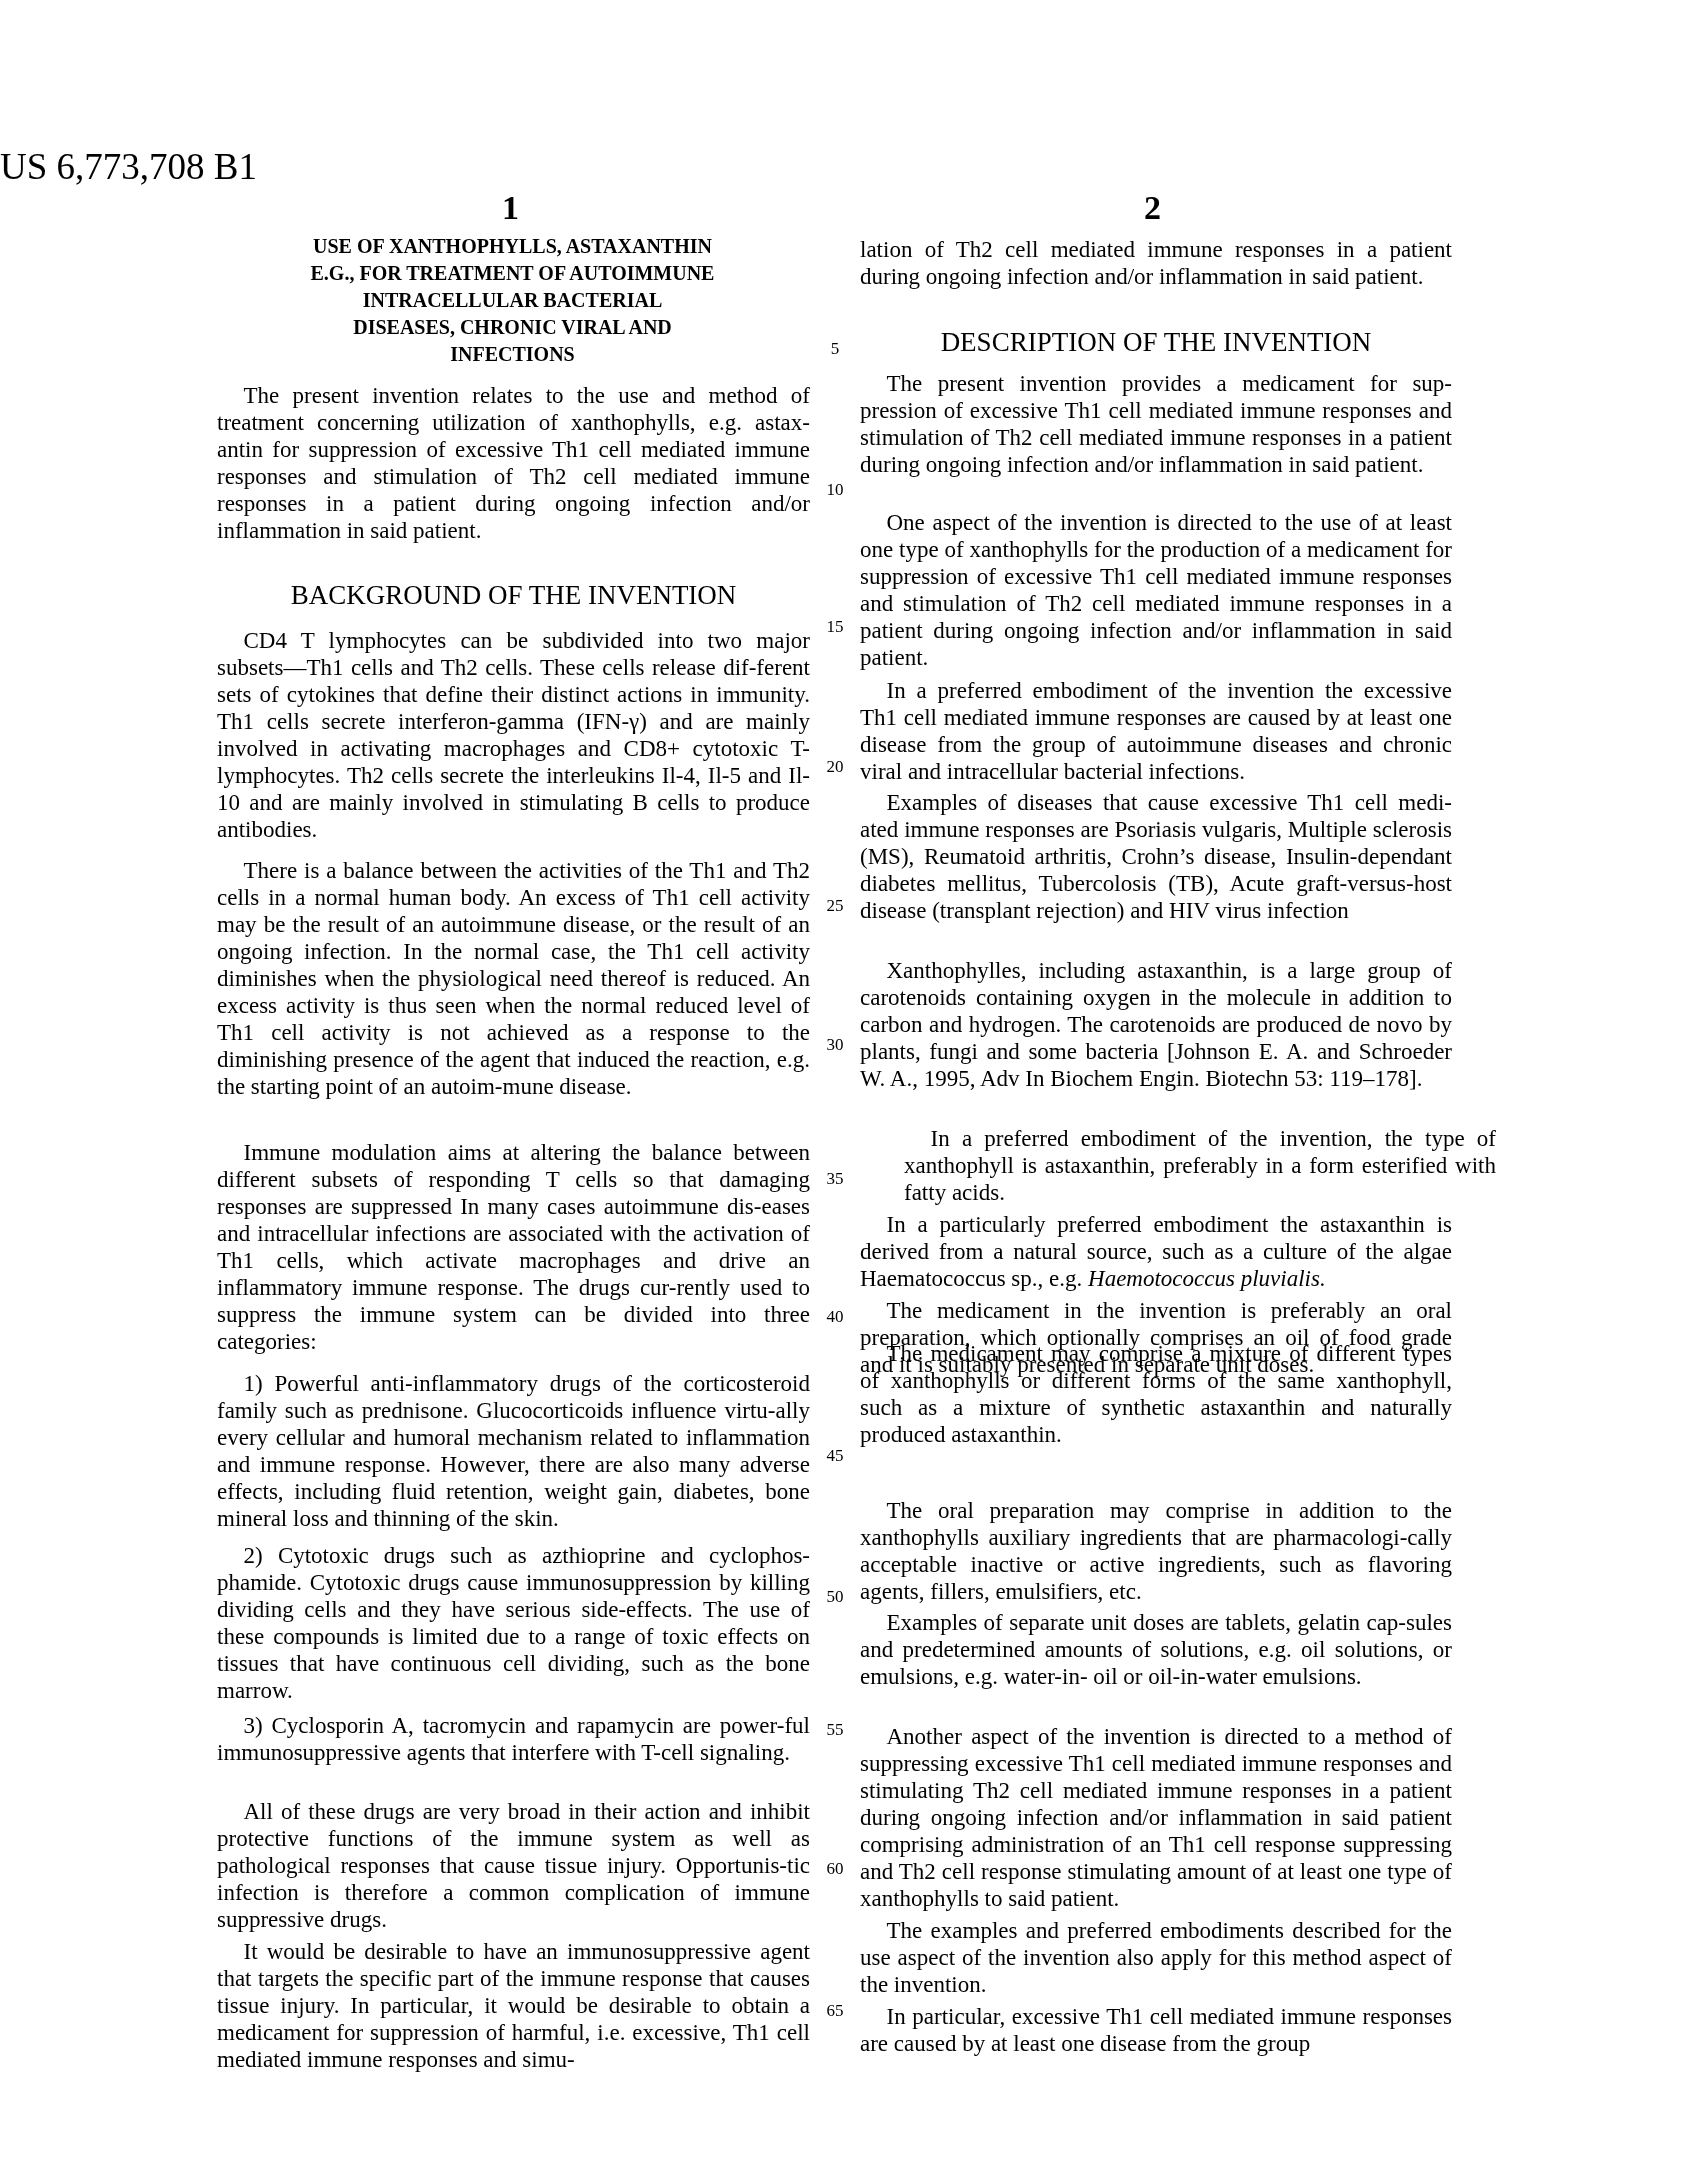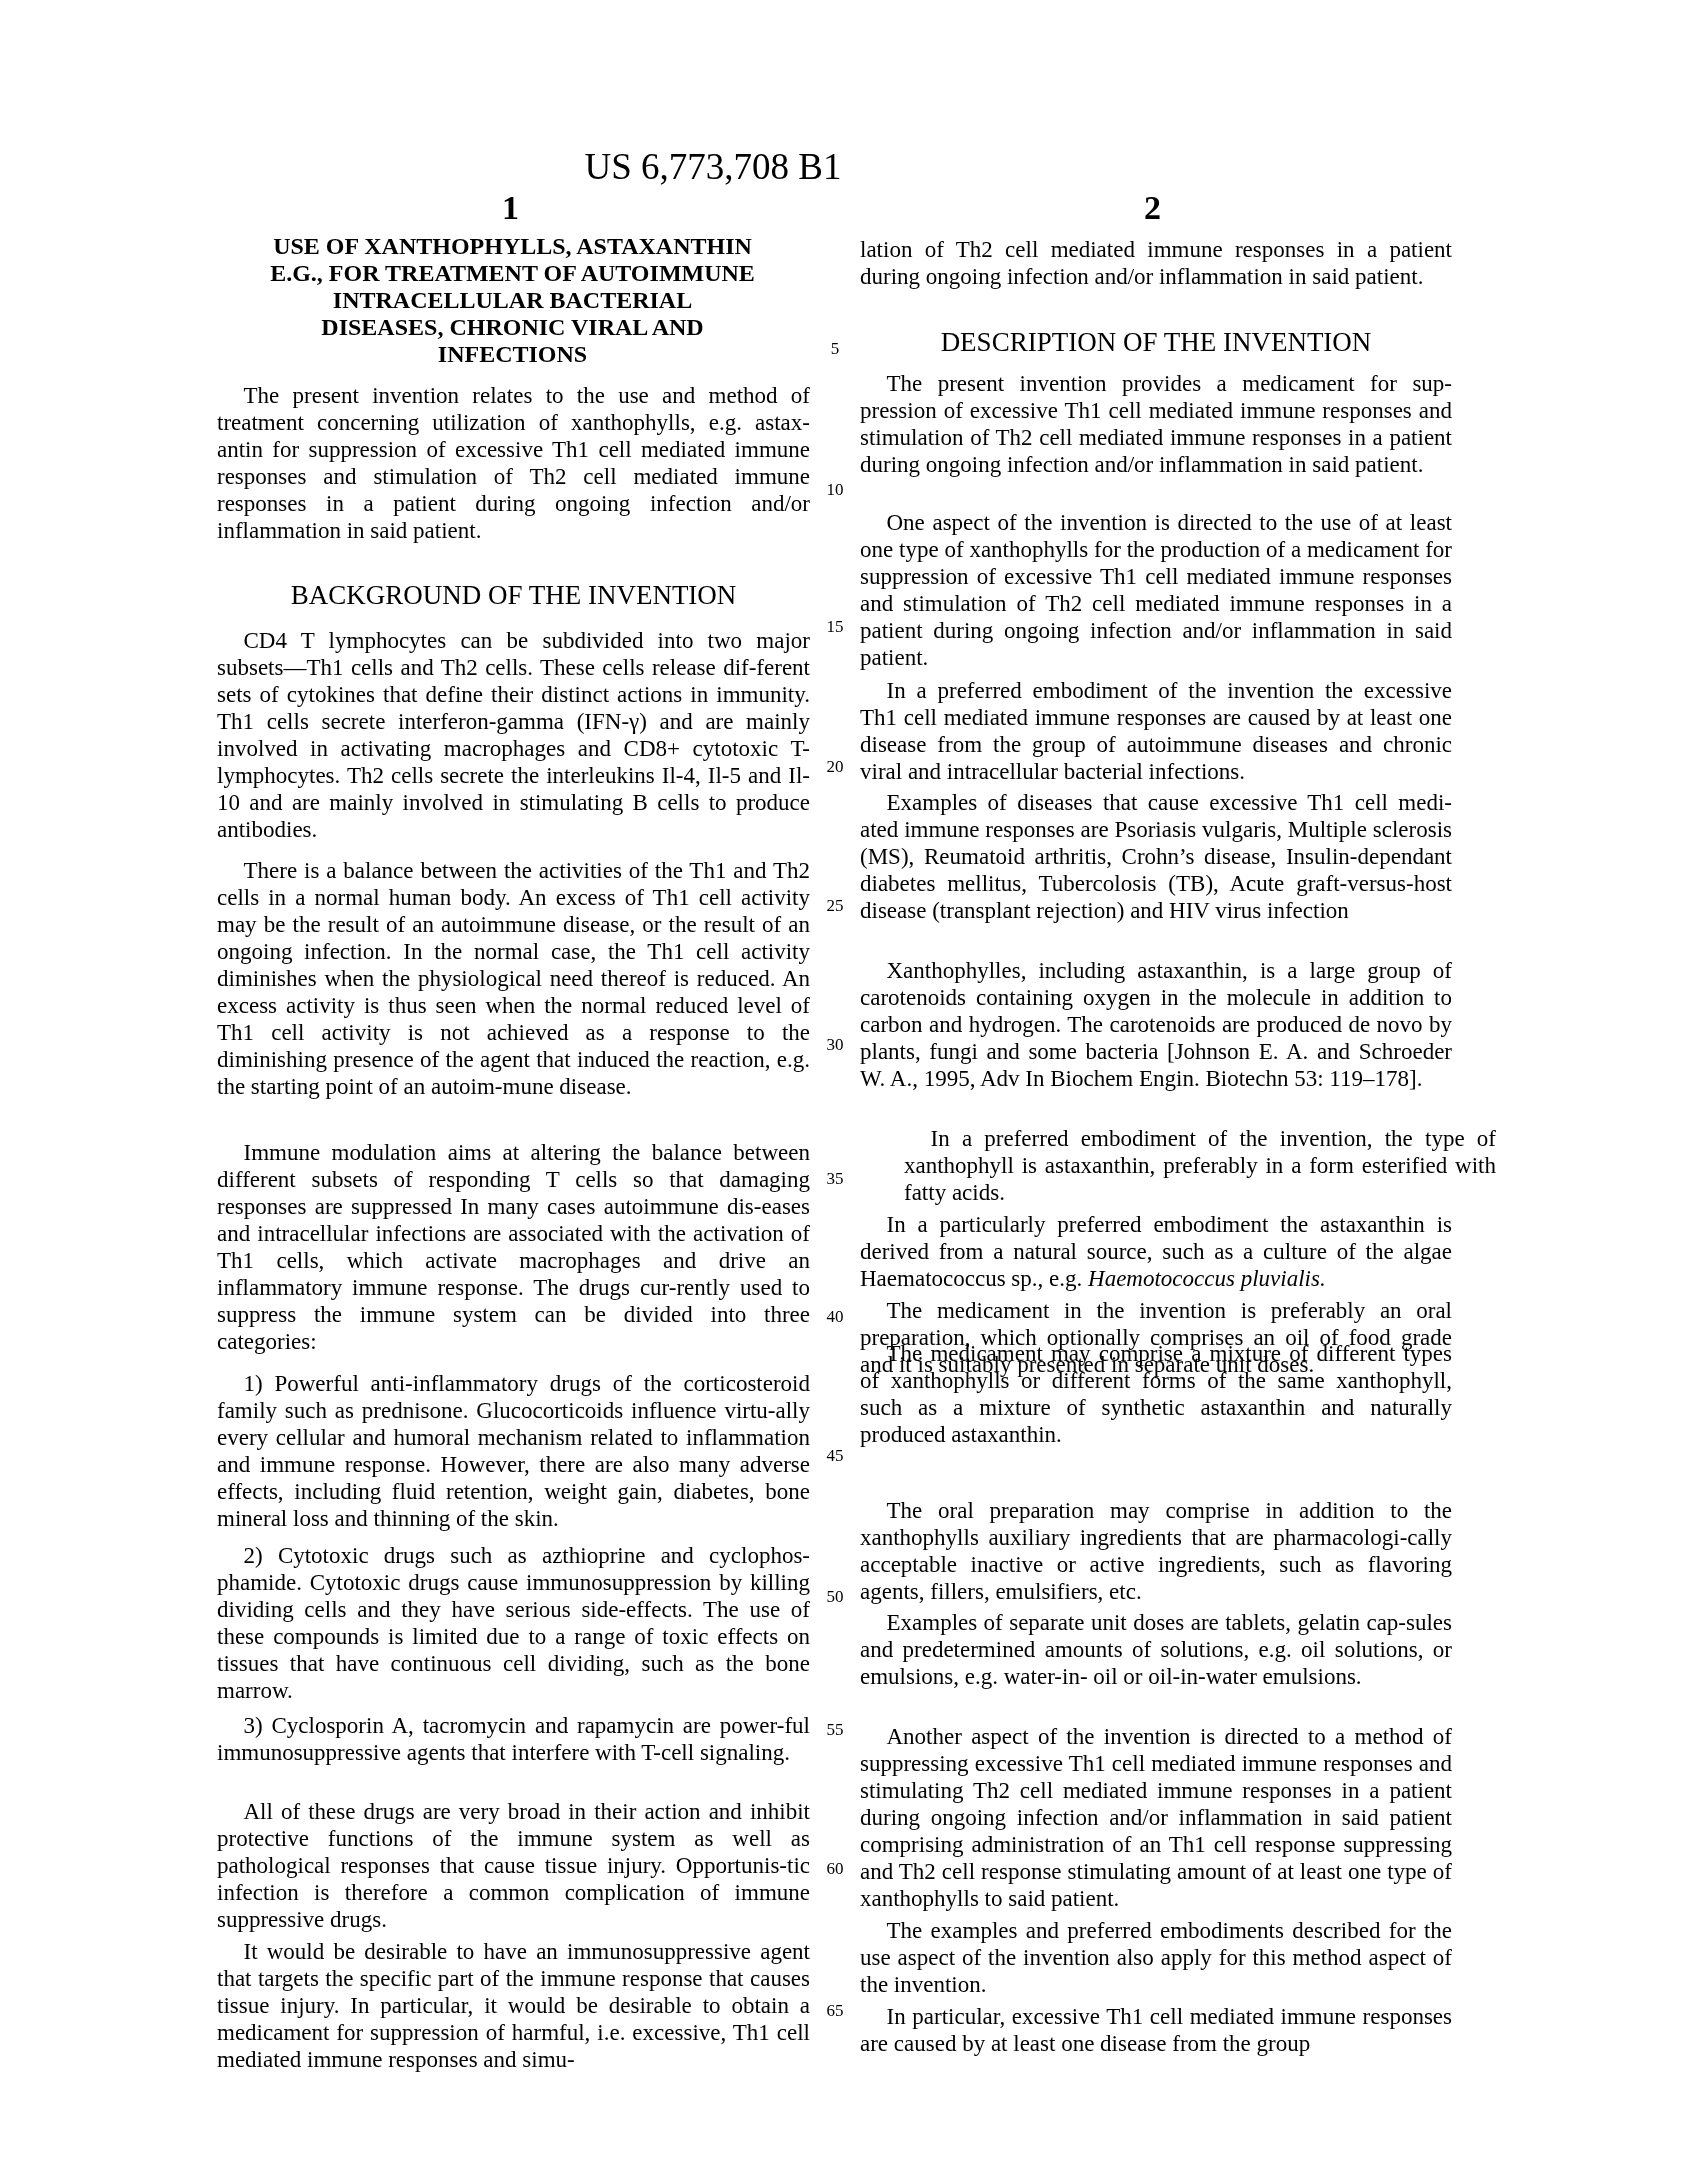--- a/index.html
+++ b/index.html
@@ -1,24 +1,24 @@
 <!DOCTYPE html>
 <html style="font-size:10.6px"><head>
 <meta charset="utf-8">
 <style>
   html, body { margin:0; padding:0; background:#ffffff; }
   body { width:1694px; height:2183px; position:relative; overflow:hidden;
          font-family:"Liberation Serif","DejaVu Serif",serif; color:#000; }
   .abs { position:absolute; }
-  .patent-no { left:0; width:1426px; top:147px; text-align:center; font-size:37px; line-height:40px; }
+  .patent-no { left:0; width:1426px; top:147px; font-size:37px; line-height:40px; }
   .colnum { top:189px; font-size:34px; font-weight:bold; line-height:37px; text-align:center; width:79px; }
   .colnum.c1 { left:471px; }
   .colnum.c2 { left:1113px; }
   .title { left:238px; width:549px; top:233px; text-align:center; font-weight:bold;
-           font-size:24px; line-height:27px; }
+           font-size:20px; line-height:27px; }
   .col { font-size:23px; line-height:27px; text-align:justify; }
   .col.left { left:217px; width:593px; }
   .col.right { left:860px; width:592px; }
   .para { margin:0; text-indent:26.5px; }
   .heading { text-align:center; font-size:27px; line-height:27px; }
   .heading.left { left:217px; width:593px; }
   .heading.right { left:860px; width:592px; }
   .lineno { font-size:17px; line-height:20px; width:40px; text-align:center; left:815px; }
   em { font-style:italic; }
 </style>

